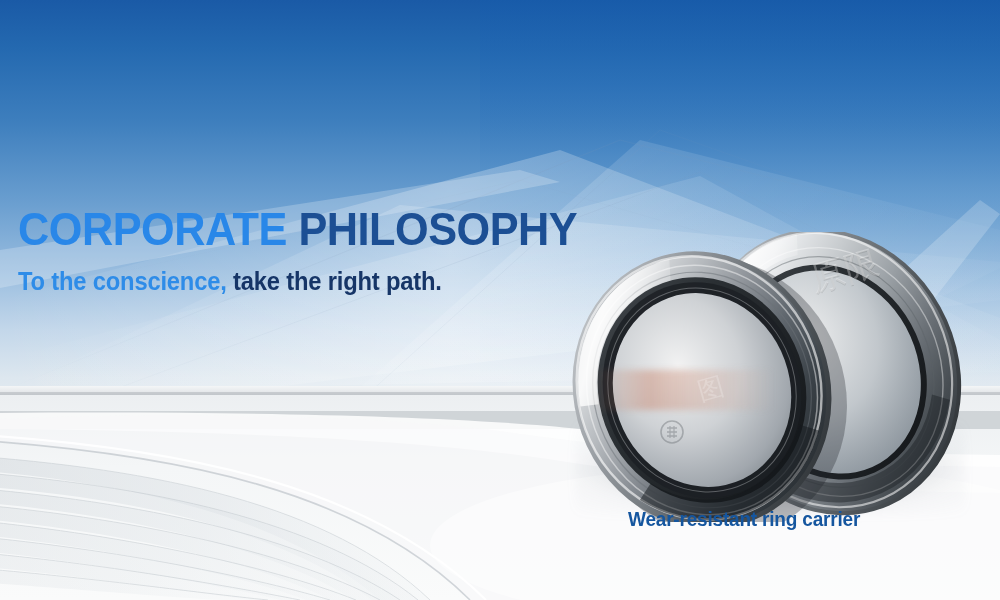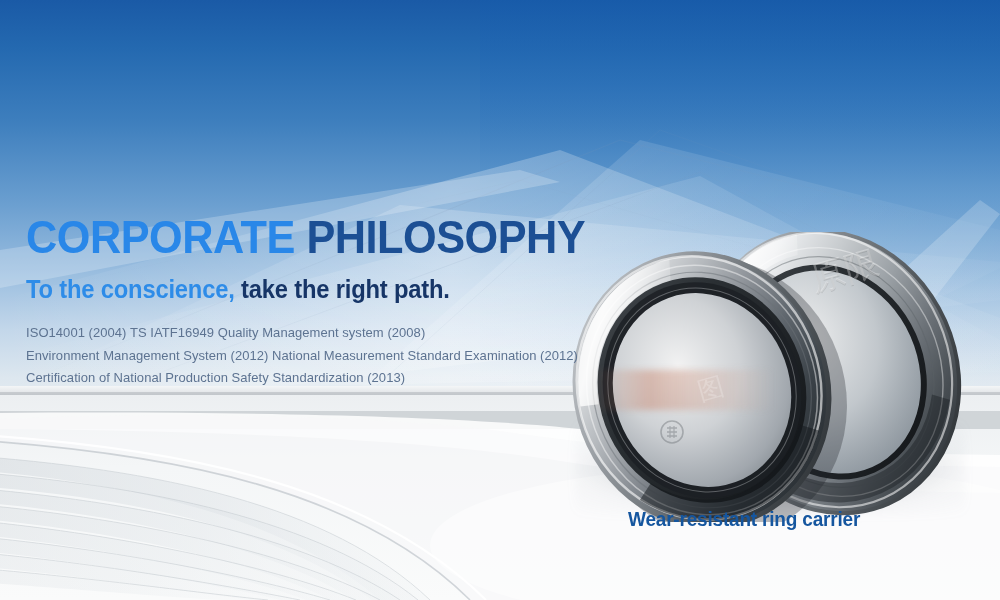--- a/index.html
+++ b/index.html
@@ -92,21 +92,21 @@
   .watermark2{
     position:absolute;left:700px;top:360px;width:120px;height:60px;
     color:rgba(255,255,255,0.22);
     font-size:26px;line-height:30px;
     transform:rotate(-16deg);
     font-family:"DejaVu Sans",sans-serif;
     pointer-events:none;
   }
 
   
-  .copy{position:absolute;left:18px;top:212px;width:610px;margin-left:8px;}
+  .copy{position:absolute;left:18px;top:204px;width:610px;}
 
   .headline{
     margin:0;
     font-family:"Liberation Sans",sans-serif;
     font-weight:bold;
     font-size:46px;
     line-height:50px;
     letter-spacing:-0.5px;
     transform:scaleX(0.94);
     transform-origin:left center;
@@ -351,23 +351,18 @@
 
   <div class="watermark">原限</div>
   <div class="watermark2">图</div>
 
   <div class="copy">
 
     <h1 class="headline"><span class="w1">CORPORATE</span> <span class="w2">PHILOSOPHY</span></h1>
 
     <h2 class="subhead"><span class="s1">To the conscience,</span> <span class="s2">take the right path.</span></h2>
 
-    <ul class="certs">
-      <li>ISO14001 (2004)  TS IATF16949 Quality Management system (2008)</li>
-      <li>Environment Management System (2012)    National Measurement Standard Examination (2012)</li>
-      <li>Certification of National Production Safety Standardization (2013)</li>
-    </ul>
 
   </div>
 
   <div class="caption">Wear-resistant ring carrier</div>
 
 </div>
 
 </body></html>

